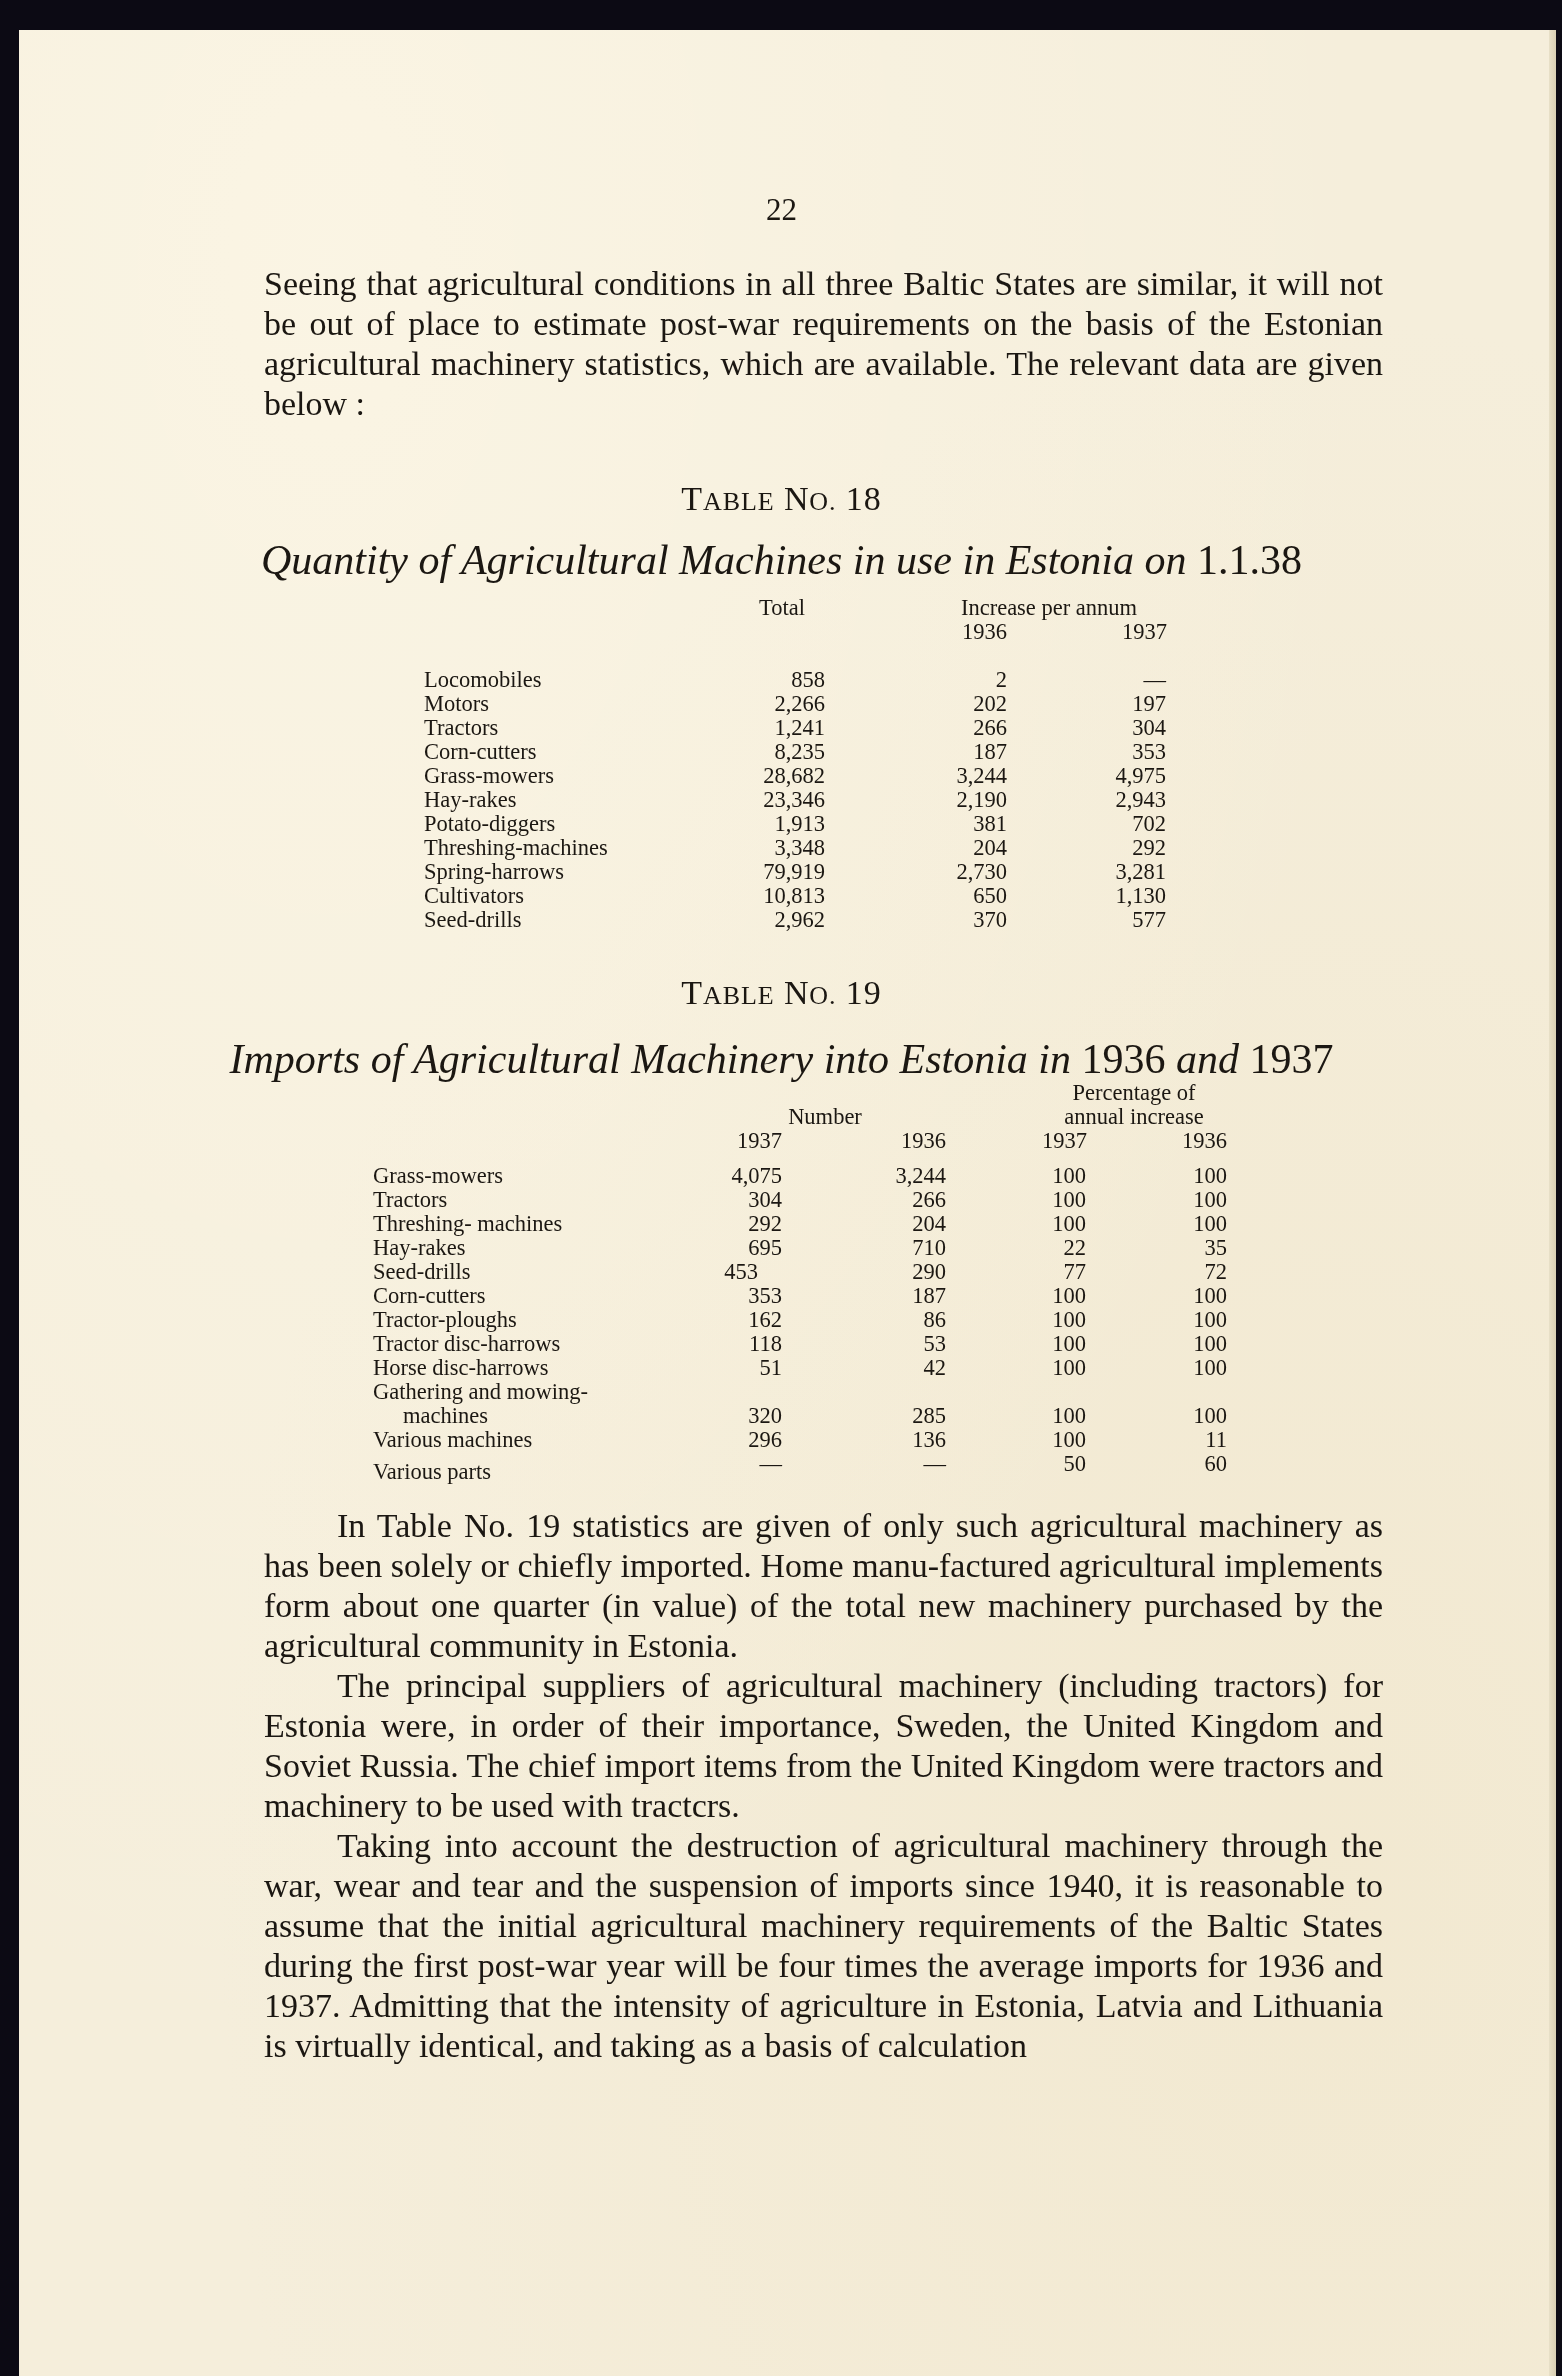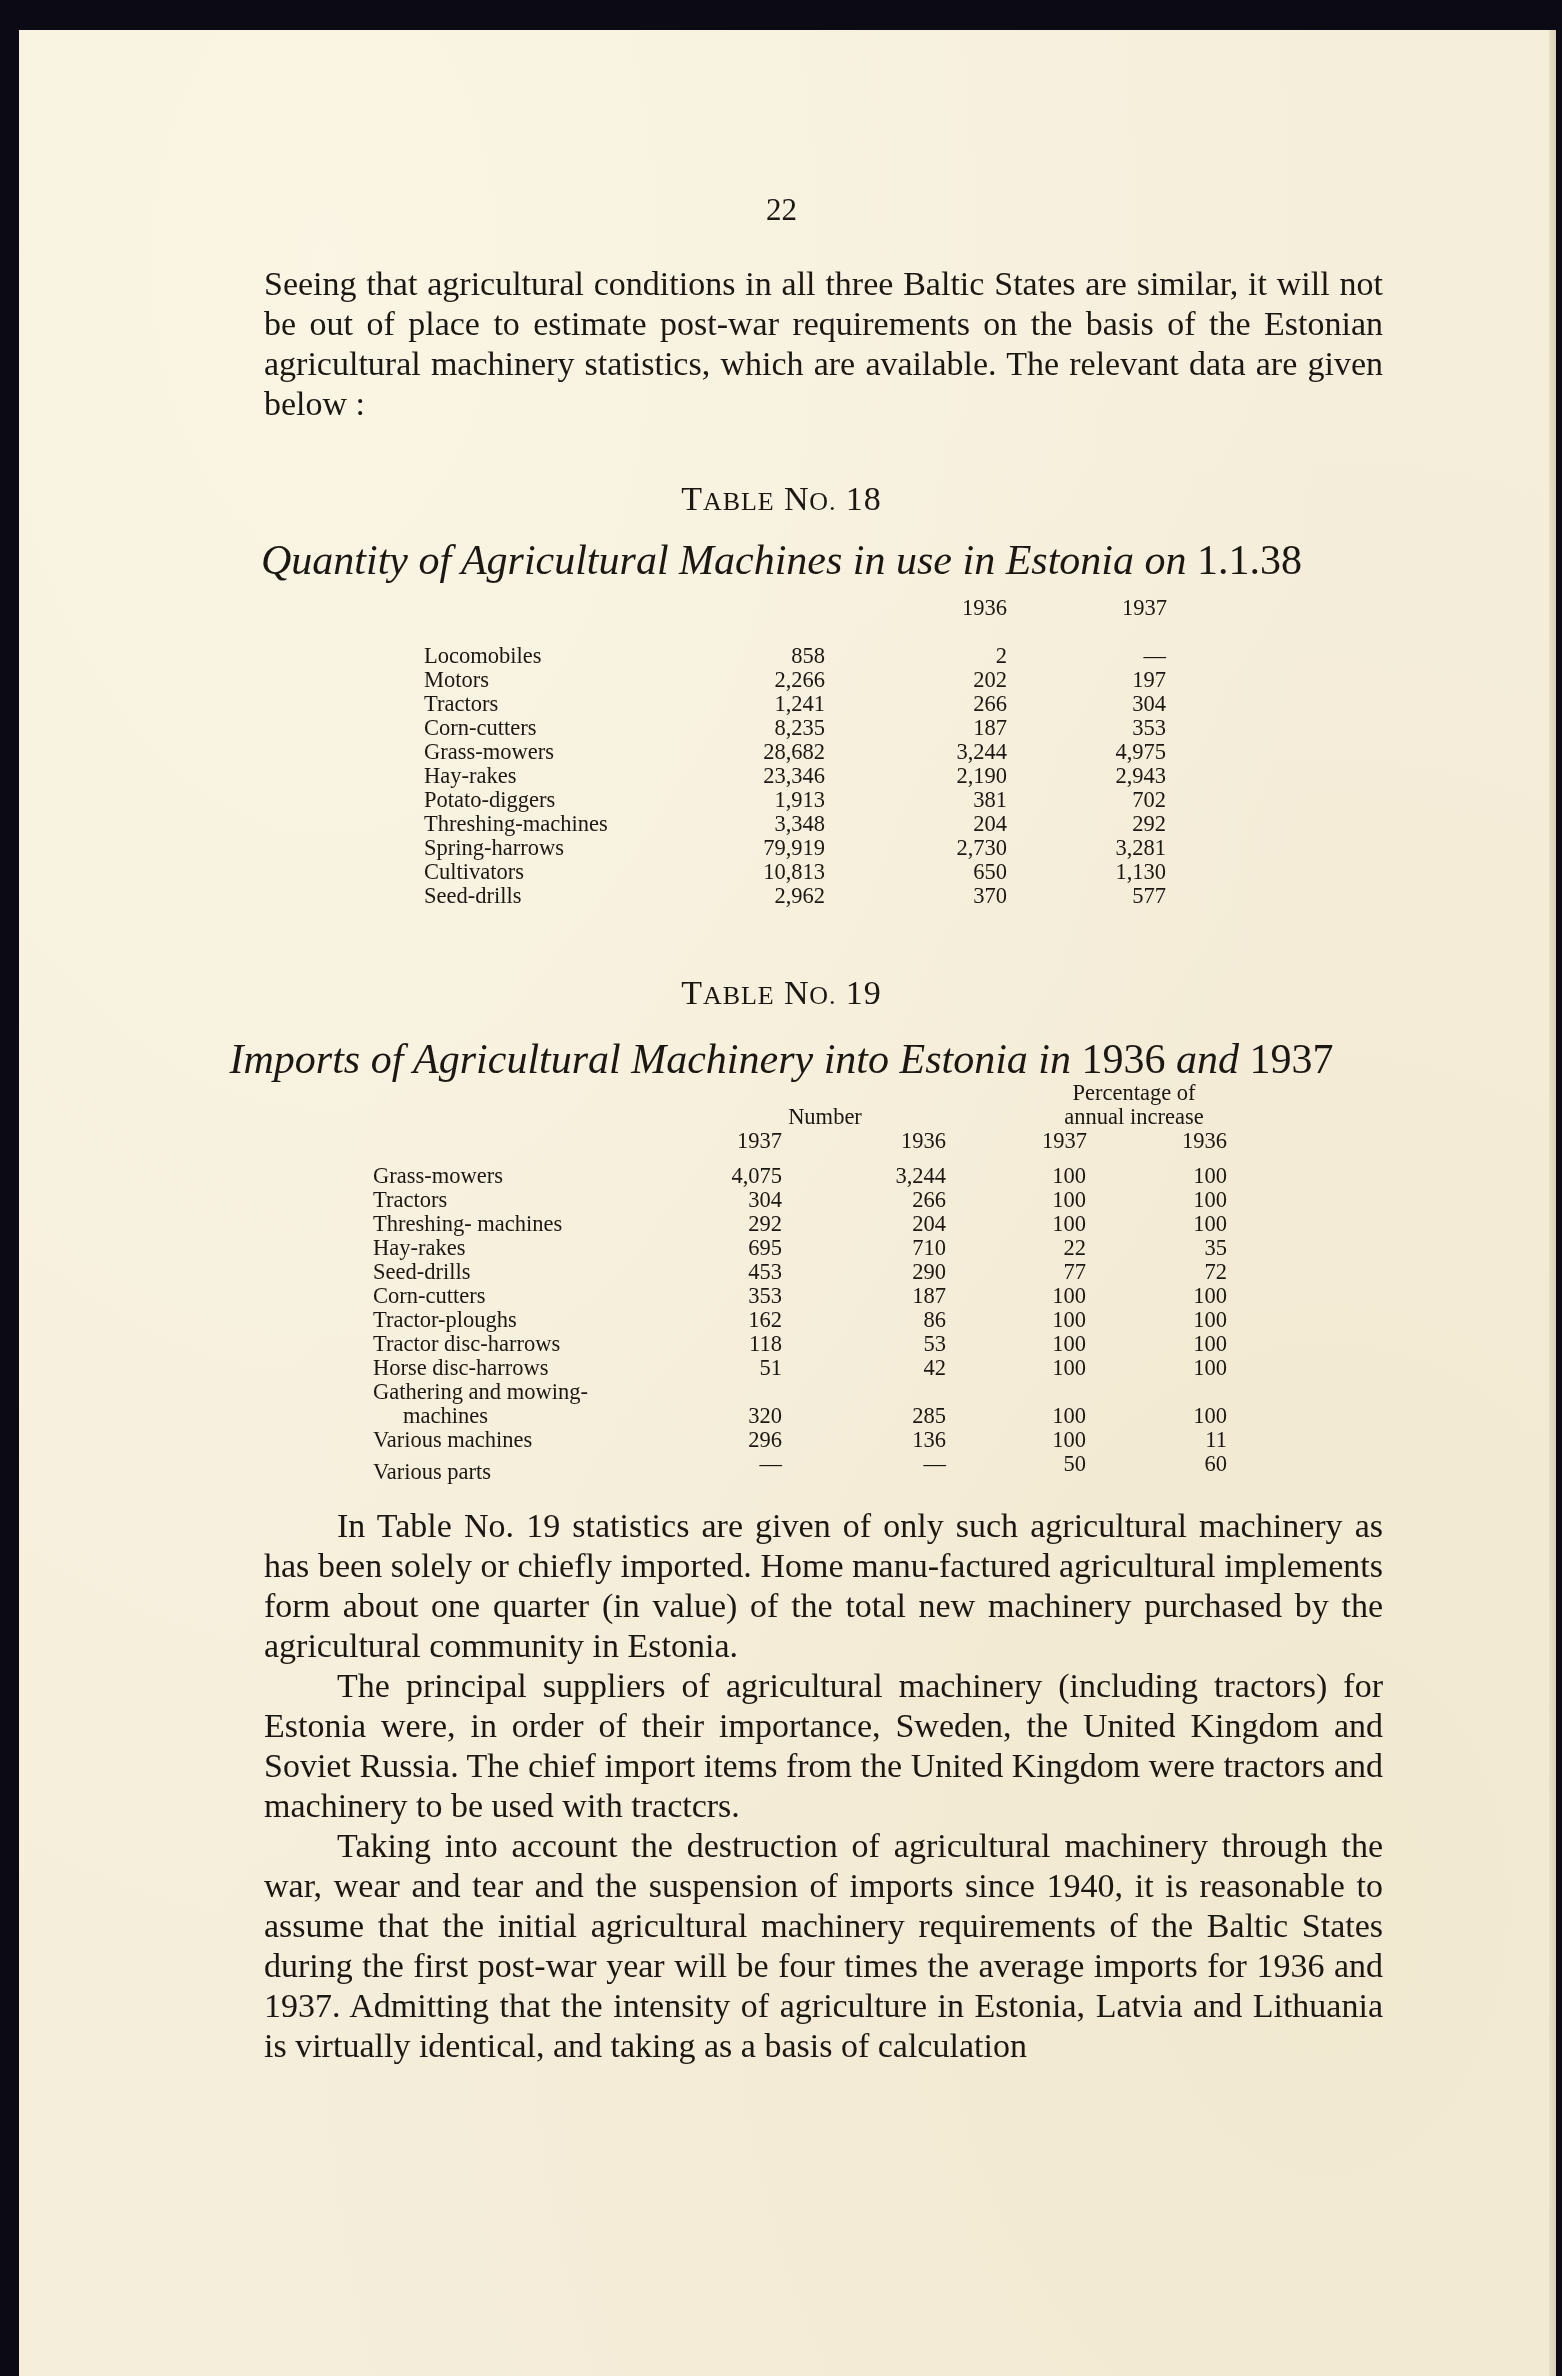--- a/index.html
+++ b/index.html
@@ -56,20 +56,24 @@
   <span>N</span><span class="sc">O.</span>
   <span>18</span>
 </div>
 <div class="abs table-sub" style="top:536px;">
   <i>Quantity of Agricultural Machines in use in Estonia on</i>
   <span>1.1.38</span>
 </div>
 
 <div class="abs tbl" style="left:0; top:596px; width:1563px;">
   <div class="row">
+    <span class="cell c" style="left:721px; width:122px;">Total</span>
+    <span class="cell c" style="left:918px; width:262px;">Increase per annum</span>
+  </div>
+  <div class="row">
     <span class="cell r" style="left:937px; width:70px;">1936</span>
     <span class="cell r" style="left:1092px; width:75px;">1937</span>
   </div>
   <div style="height:24px;"></div>
   <div id="t18-body">
       <div class="row">
         <span class="cell" style="left: 424px;">Locomobiles</span>
         <span class="cell r" style="left: 731px; width: 94px;">858</span>
         <span class="cell r" style="left: 918px; width: 89px;">2</span>
         <span class="cell r" style="left: 1077px; width: 89px;">—</span>
@@ -188,21 +192,21 @@
       </div>
       <div class="row">
         <span class="cell" style="left: 373px;">Hay-rakes</span>
         <span class="cell r" style="left: 698px; width: 84px;">695</span>
         <span class="cell r" style="left: 862px; width: 84px;">710</span>
         <span class="cell r" style="left: 1002px; width: 84px;">22</span>
         <span class="cell r" style="left: 1143px; width: 84px;">35</span>
       </div>
       <div class="row">
         <span class="cell" style="left: 373px;">Seed-drills</span>
-        <span class="cell r" style="left: 698px; width: 84px;">453</span>
+        <span class="cell r" style="left: 674px; width: 84px;">453</span>
         <span class="cell r" style="left: 862px; width: 84px;">290</span>
         <span class="cell r" style="left: 1002px; width: 84px;">77</span>
         <span class="cell r" style="left: 1143px; width: 84px;">72</span>
       </div>
       <div class="row">
         <span class="cell" style="left: 373px;">Corn-cutters</span>
         <span class="cell r" style="left: 698px; width: 84px;">353</span>
         <span class="cell r" style="left: 862px; width: 84px;">187</span>
         <span class="cell r" style="left: 1002px; width: 84px;">100</span>
         <span class="cell r" style="left: 1143px; width: 84px;">100</span>

